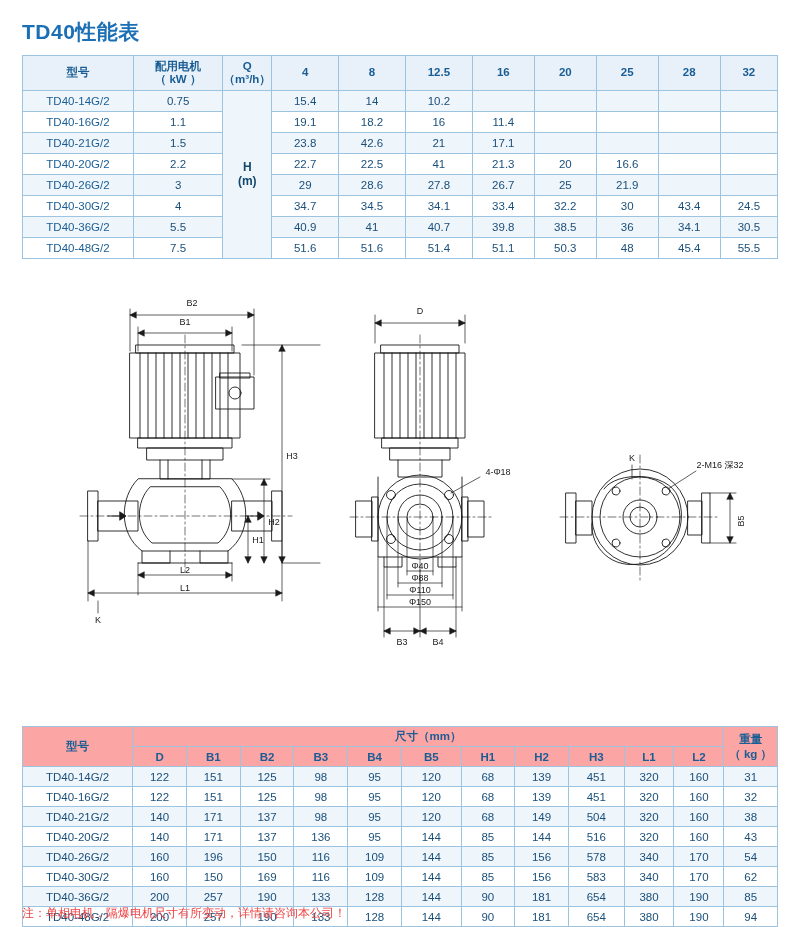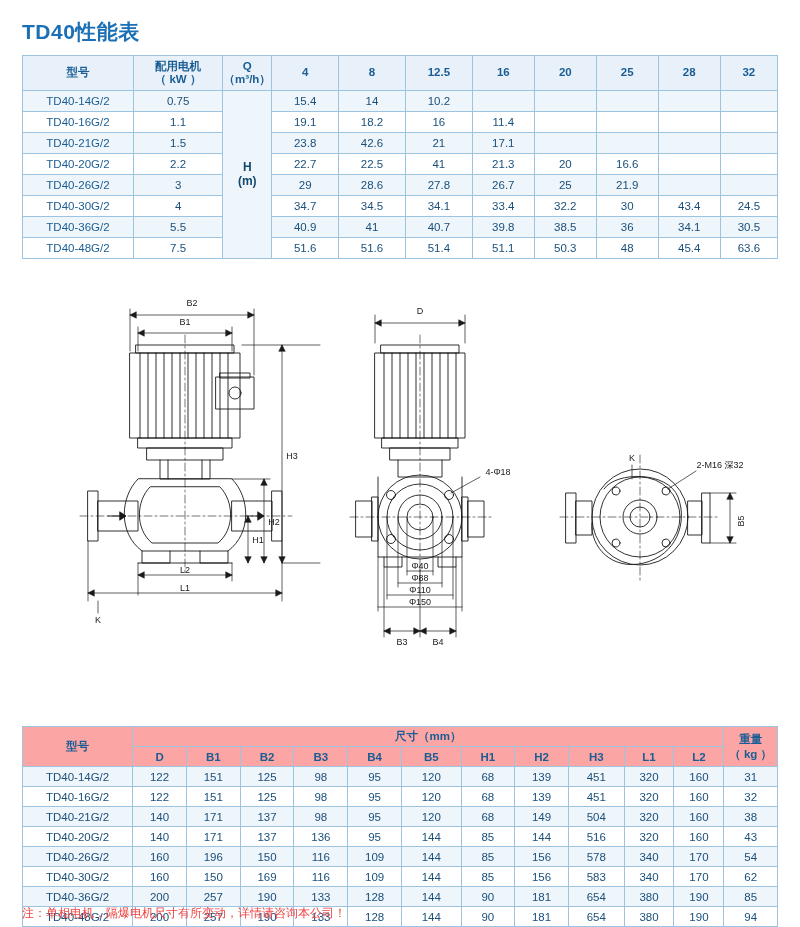--- a/index.html
+++ b/index.html
@@ -203,21 +203,21 @@
       <tr>
         <td class="model">TD40-48G/2</td>
         <td>7.5</td>
         <td>51.6</td>
         <td>51.6</td>
         <td>51.4</td>
         <td>51.1</td>
         <td>50.3</td>
         <td>48</td>
         <td>45.4</td>
-        <td>63.6</td>
+        <td>55.5</td>
       </tr>
     </tbody>
   </table>
 
   <div class="drawing">
     <svg width="760" height="415" viewBox="0 0 760 415" xmlns="http://www.w3.org/2000/svg">
       <g fill="none" stroke="#1a1a1a" stroke-width="0.9" stroke-linecap="round" stroke-linejoin="round">
 
         <g>
 

